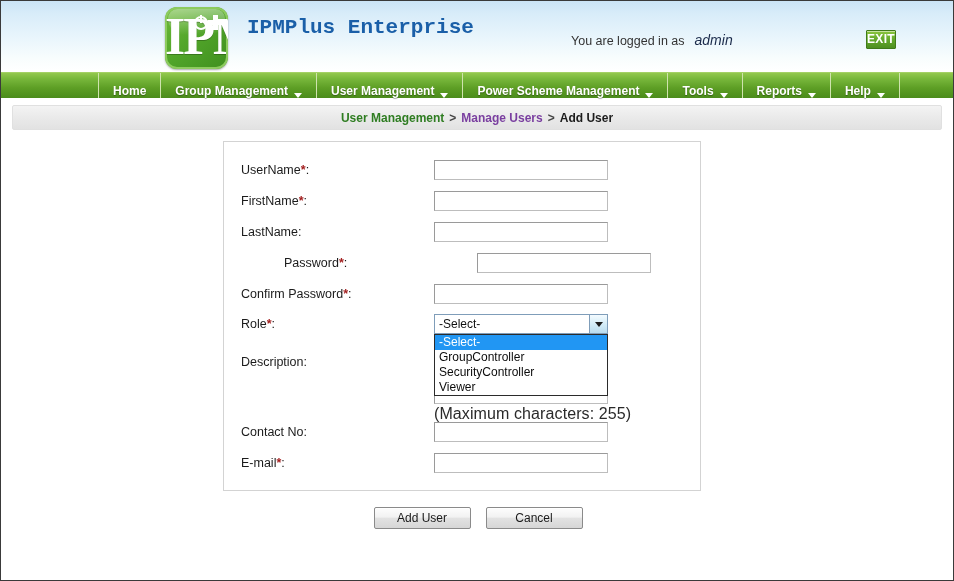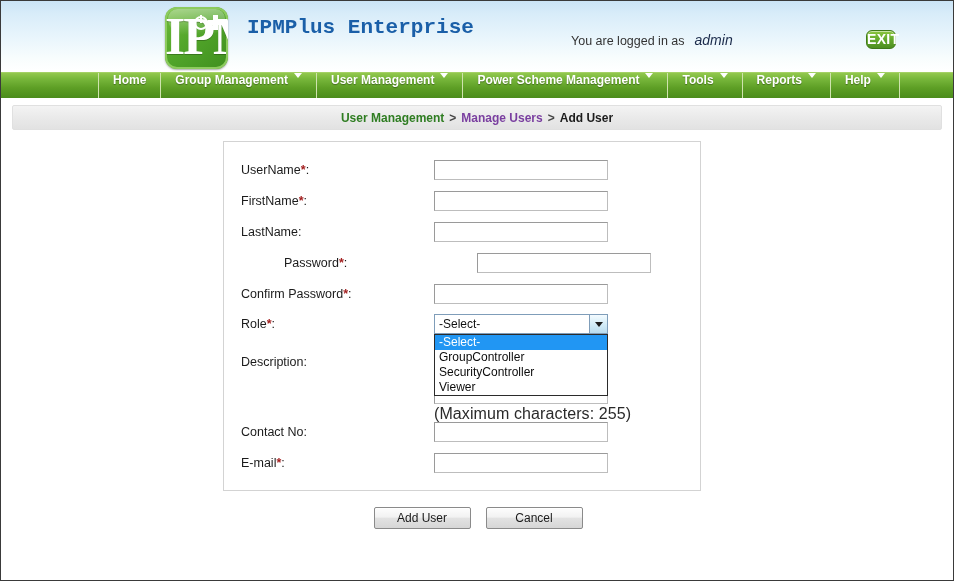--- a/index.html
+++ b/index.html
@@ -115,25 +115,25 @@
     color: #1a2a4a;
     margin-left: 10px;
     font-family: "Liberation Sans", sans-serif;
   }
   .exit-btn {
     position: absolute;
     left: 865px;
     top: 29px;
     width: 28px;
     height: 17px;
-    border-radius: 6px;
+    border-radius: 1px;
     background: linear-gradient(to bottom, #8cc63f 0%, #63a92c 50%, #4d8f20 100%);
     border: 1px solid #3f7a18;
     color: #ffffff;
-    font-size: 14px;
+    font-size: 12px;
     font-weight: bold;
     line-height: 17px;
     text-align: center;
     letter-spacing: .3px;
     cursor: pointer;
     box-shadow: inset 0 1px 0 rgba(255,255,255,.5);
     font-family: "Liberation Sans", sans-serif;
   }
 
   
@@ -142,21 +142,21 @@
     background: linear-gradient(to bottom, #93c84e 0%, #79b83c 22%, #5d9e25 60%, #4b8c1b 100%);
     position: relative;
     display: flex;
     align-items: stretch;
     padding-left: 97px;
     box-sizing: border-box;
     border-top: 1px solid #a4d166;
   }
   .nav-item {
     display: flex;
-    align-items: flex-start;
+    align-items: flex-end;
     gap: 6px;
     padding: 0 14px;
     color: #ffffff;
     font-size: 12px;
     font-weight: bold;
     white-space: nowrap;
     cursor: pointer;
     border-right: 1px solid #cfe3ae;
     text-shadow: 0 1px 1px rgba(0,0,0,.35);
     font-family: "Liberation Sans", sans-serif;

